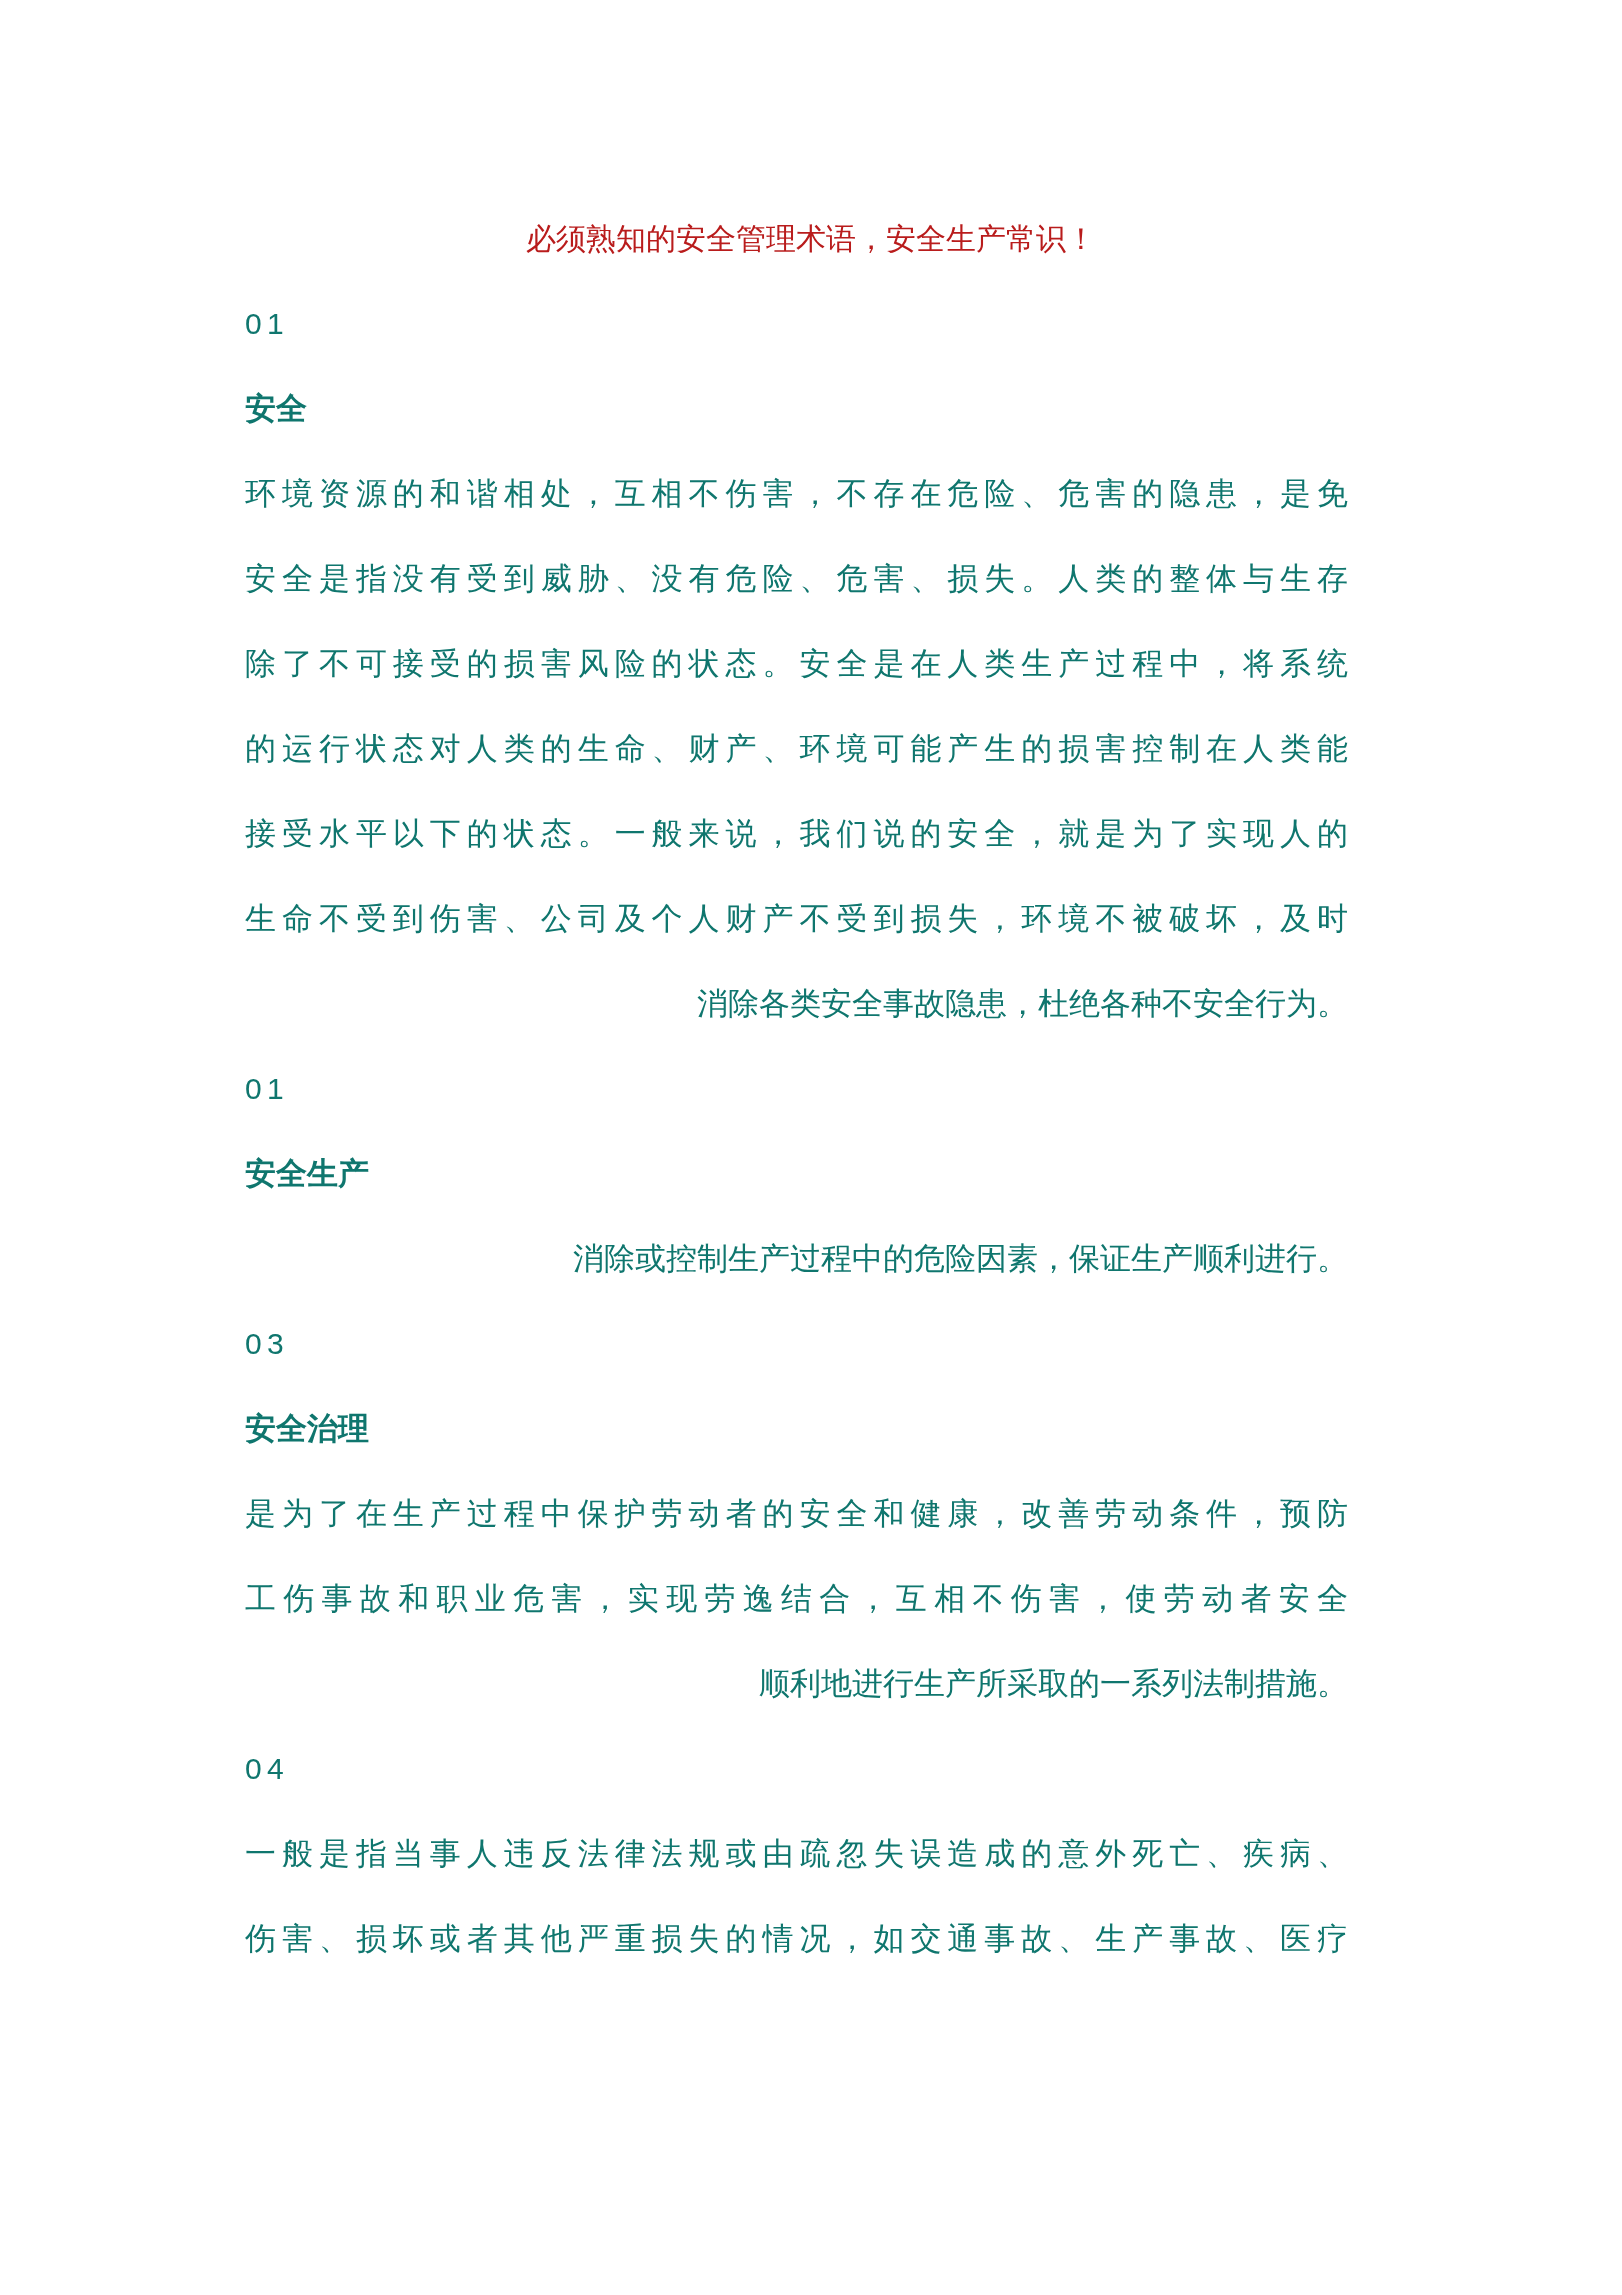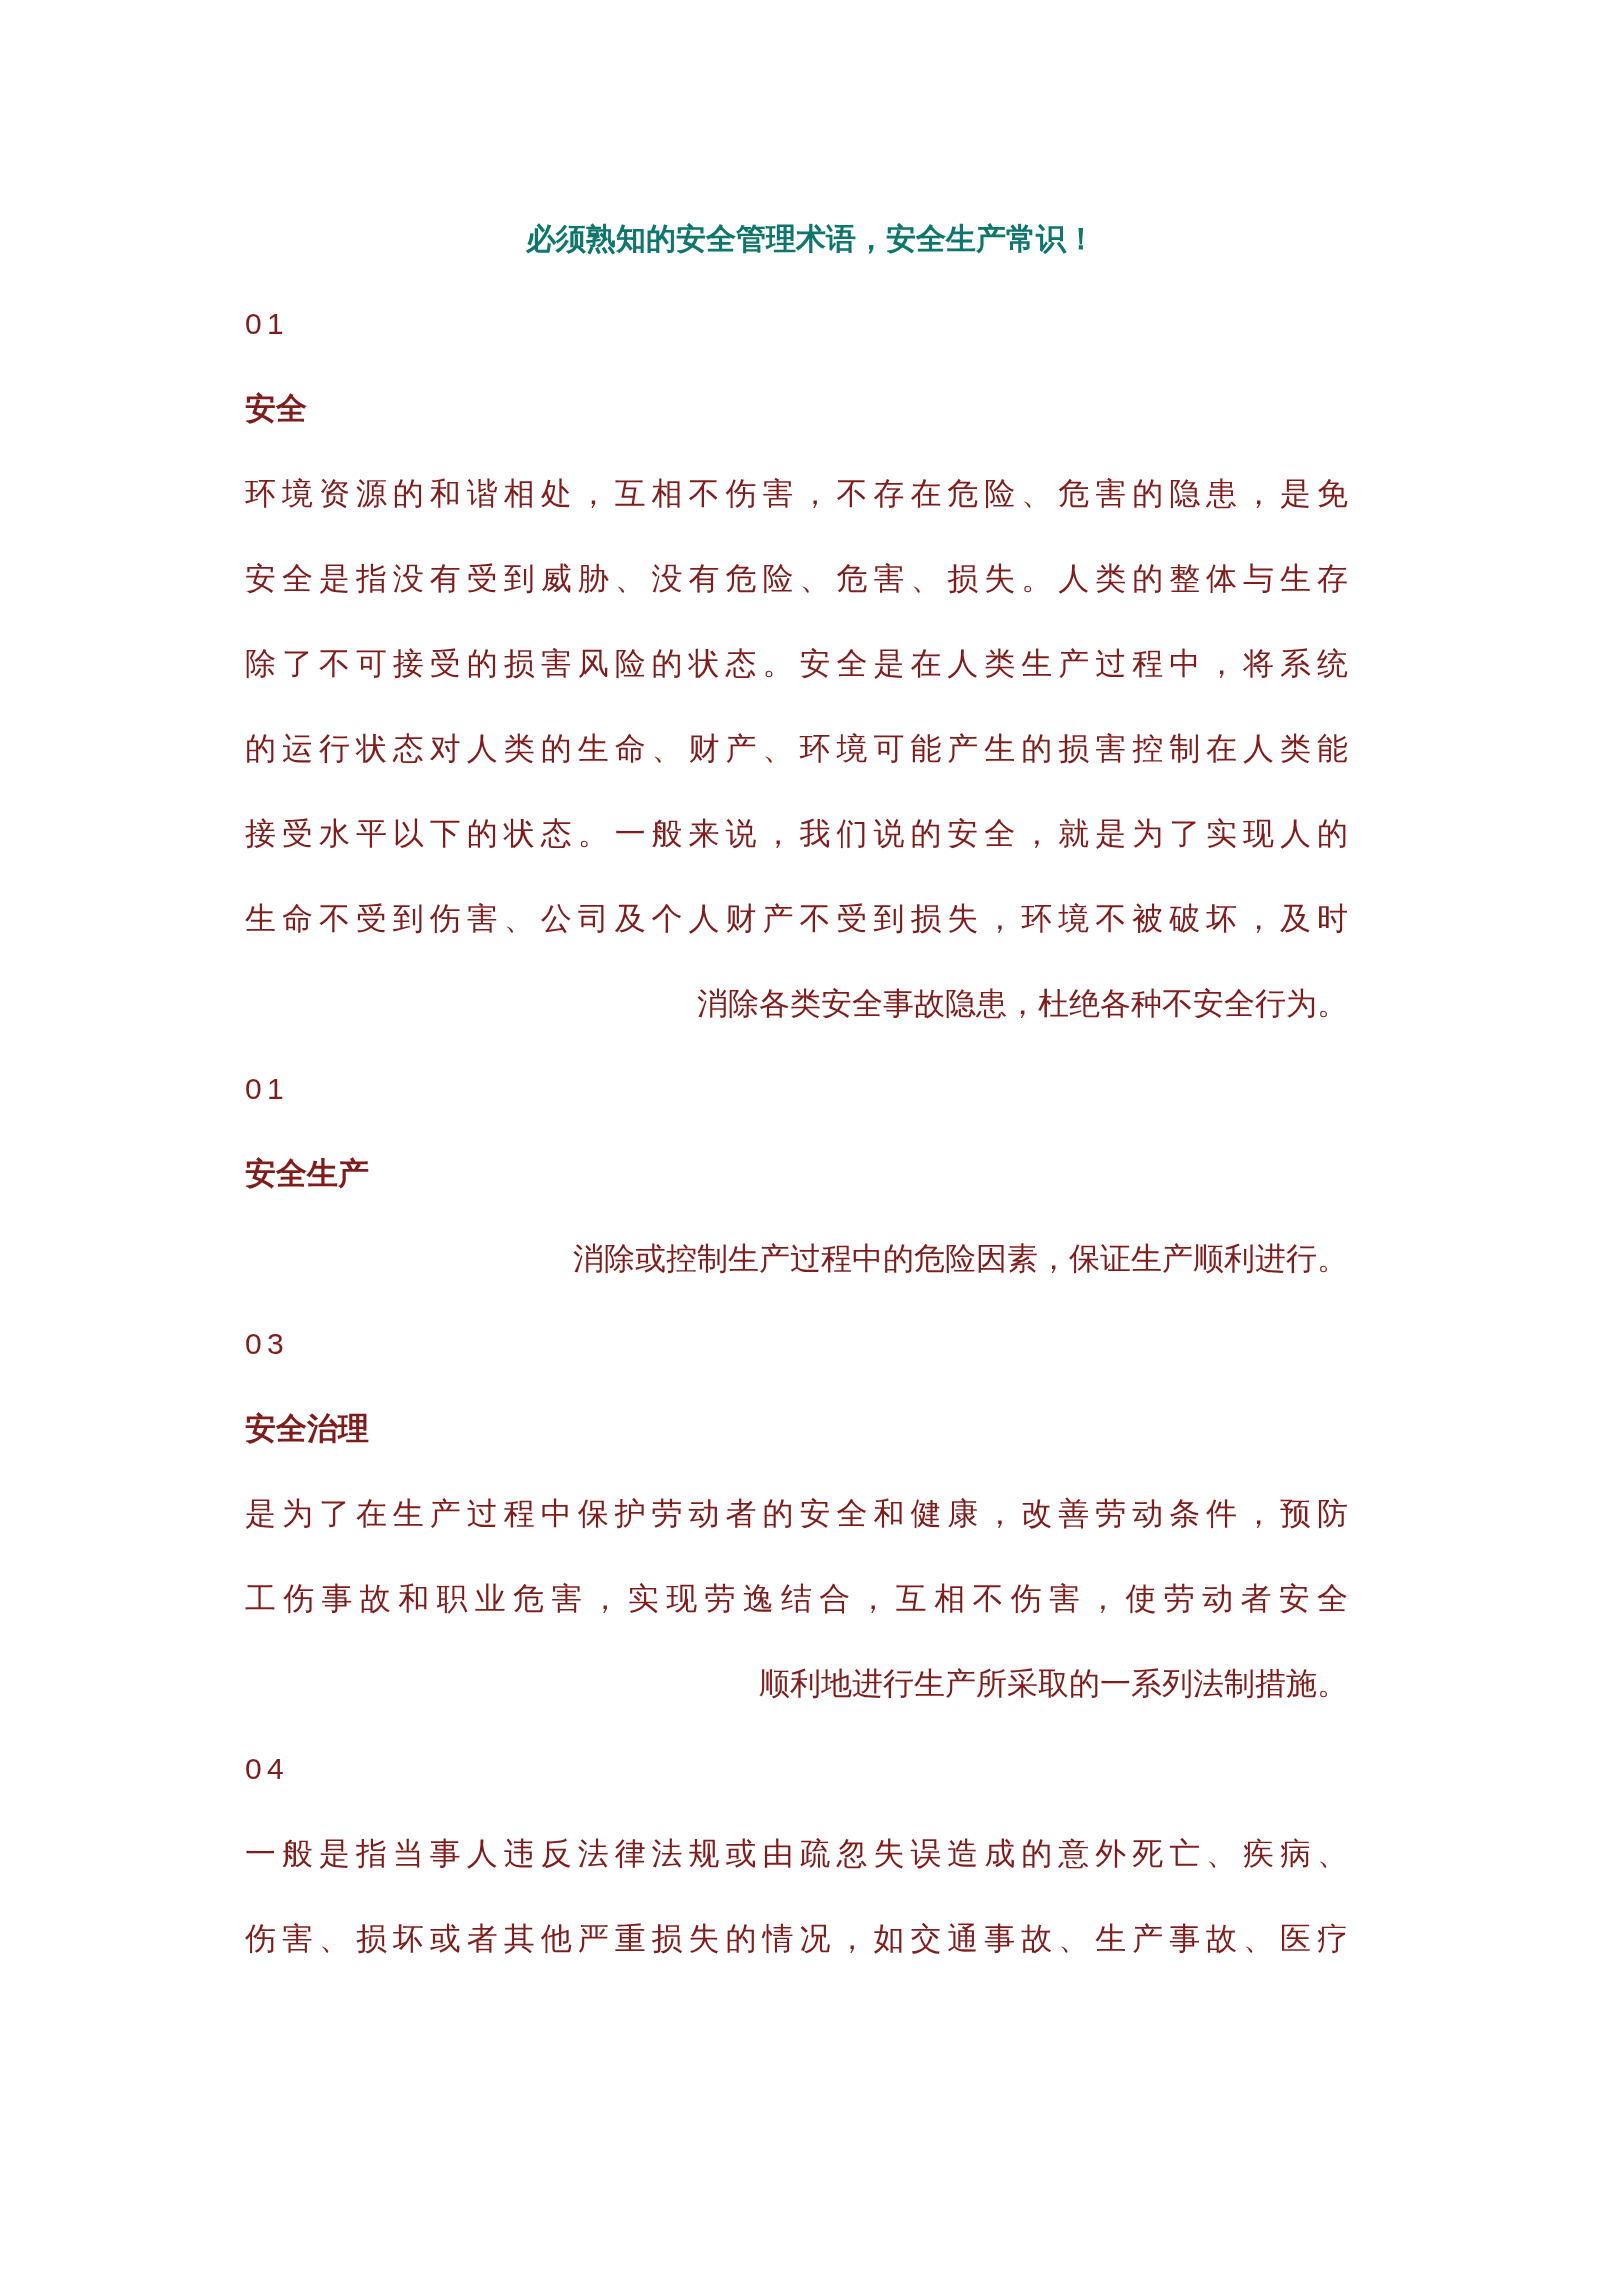--- a/index.html
+++ b/index.html
@@ -19,28 +19,28 @@
   .content {
     position: absolute;
     left: 245px;
     top: 196px;
     width: 1103px;
   }
   .line {
     height: 85px;
     line-height: 85px;
     font-size: 31px;
-    color: #7f1d1d;
+    color: #0f766e;
   }
   .title-line {
     width: 1132px;
     text-align: center;
     font-size: 30px;
-    font-weight: 700;
-    color: #0f766e;
+    font-weight: 400;
+    color: #b91c1c;
   }
   .num-line {
     font-size: 30px;
     letter-spacing: 5.2px;
     font-weight: 400;
   }
   .heading-line {
     font-weight: 700;
   }
   .just {

